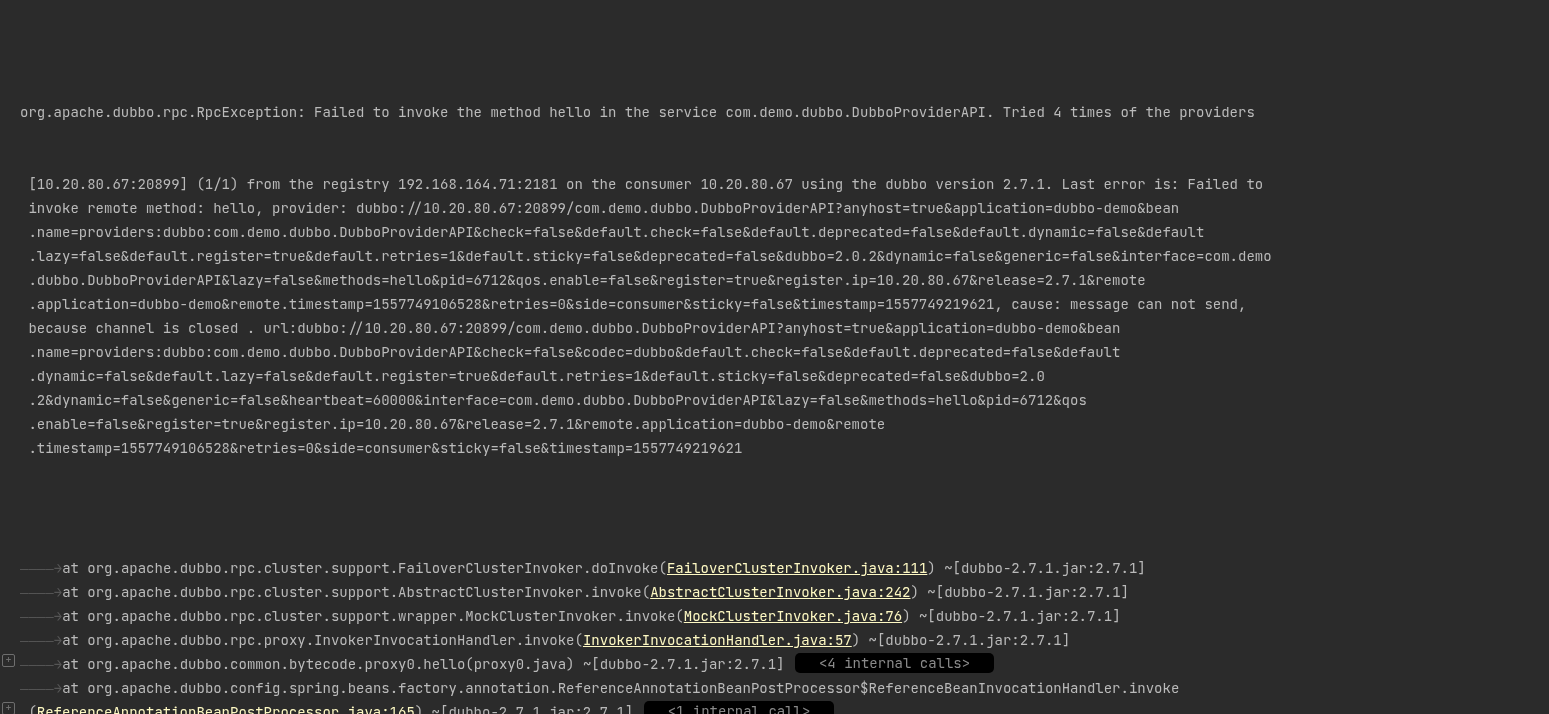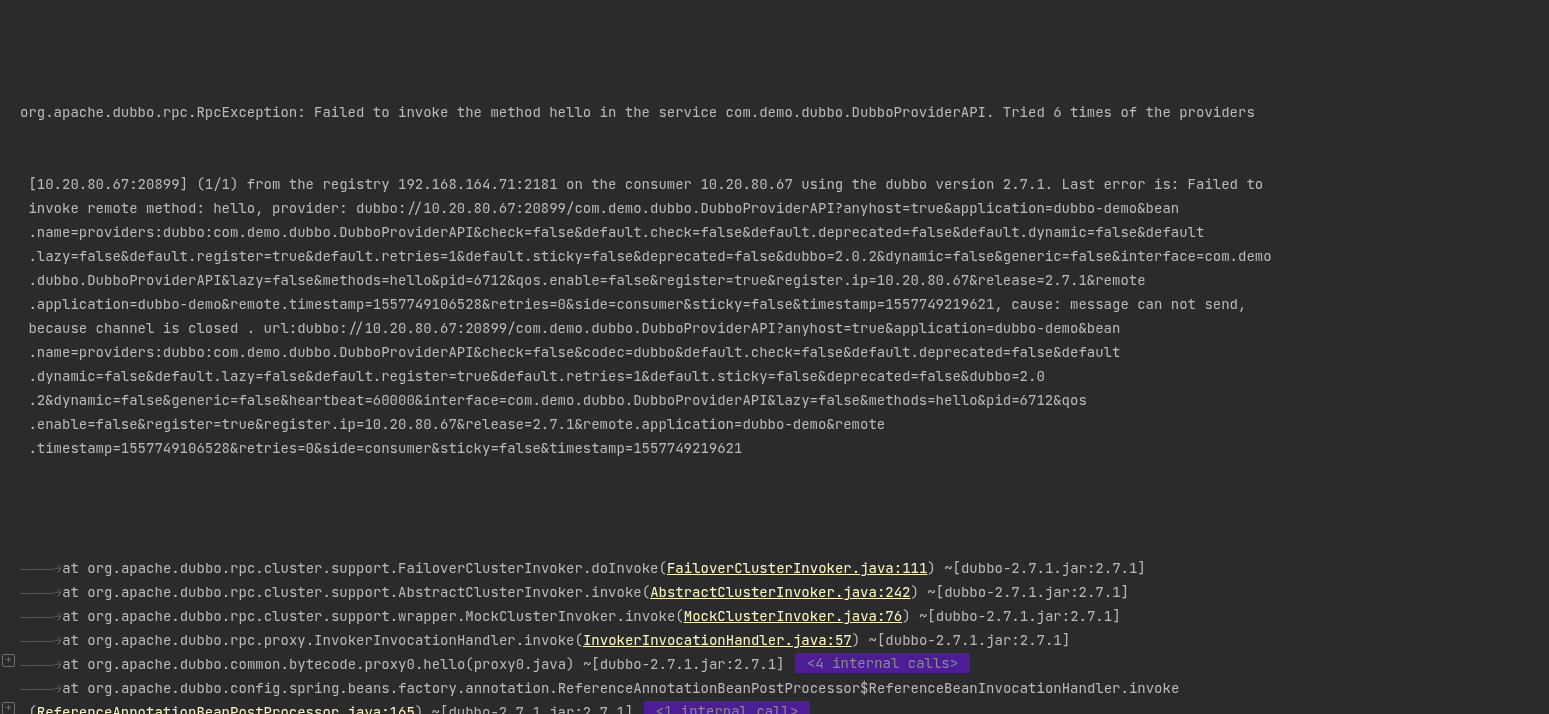--- a/index.html
+++ b/index.html
@@ -44,35 +44,35 @@
   }
   .arrow {
     color: #555;
   }
   .link {
     color: #fef9c3;
     text-decoration: underline;
     cursor: pointer;
   }
   .badge {
-    background: #4c1d95;
+    background: #000000;
     color: #8a8a8a;
-    padding: 0 12px;
-    border-radius: 0;
+    padding: 0 24px;
+    border-radius: 5px;
     margin-left: 2px;
     display: inline-block;
     line-height: 20px;
     vertical-align: 1px;
   }
 </style>
 </head>
 <body>
 
 <div class="console">
 
   
-  <span class="line"><span>org.apache.dubbo.rpc.RpcException: Failed to invoke the method hello in the service com.demo.dubbo.DubboProviderAPI. Tried 6 times of the providers</span></span>
+  <span class="line"><span>org.apache.dubbo.rpc.RpcException: Failed to invoke the method hello in the service com.demo.dubbo.DubboProviderAPI. Tried 4 times of the providers</span></span>
   <div id="msg-body"><span class="line"> [10.20.80.67:20899] (1/1) from the registry 192.168.164.71:2181 on the consumer 10.20.80.67 using the dubbo version 2.7.1. Last error is: Failed to</span><span class="line"> invoke remote method: hello, provider: dubbo://10.20.80.67:20899/com.demo.dubbo.DubboProviderAPI?anyhost=true&amp;application=dubbo-demo&amp;bean</span><span class="line"> .name=providers:dubbo:com.demo.dubbo.DubboProviderAPI&amp;check=false&amp;default.check=false&amp;default.deprecated=false&amp;default.dynamic=false&amp;default</span><span class="line"> .lazy=false&amp;default.register=true&amp;default.retries=1&amp;default.sticky=false&amp;deprecated=false&amp;dubbo=2.0.2&amp;dynamic=false&amp;generic=false&amp;interface=com.demo</span><span class="line"> .dubbo.DubboProviderAPI&amp;lazy=false&amp;methods=hello&amp;pid=6712&amp;qos.enable=false&amp;register=true&amp;register.ip=10.20.80.67&amp;release=2.7.1&amp;remote</span><span class="line"> .application=dubbo-demo&amp;remote.timestamp=1557749106528&amp;retries=0&amp;side=consumer&amp;sticky=false&amp;timestamp=1557749219621, cause: message can not send,</span><span class="line"> because channel is closed . url:dubbo://10.20.80.67:20899/com.demo.dubbo.DubboProviderAPI?anyhost=true&amp;application=dubbo-demo&amp;bean</span><span class="line"> .name=providers:dubbo:com.demo.dubbo.DubboProviderAPI&amp;check=false&amp;codec=dubbo&amp;default.check=false&amp;default.deprecated=false&amp;default</span><span class="line"> .dynamic=false&amp;default.lazy=false&amp;default.register=true&amp;default.retries=1&amp;default.sticky=false&amp;deprecated=false&amp;dubbo=2.0</span><span class="line"> .2&amp;dynamic=false&amp;generic=false&amp;heartbeat=60000&amp;interface=com.demo.dubbo.DubboProviderAPI&amp;lazy=false&amp;methods=hello&amp;pid=6712&amp;qos</span><span class="line"> .enable=false&amp;register=true&amp;register.ip=10.20.80.67&amp;release=2.7.1&amp;remote.application=dubbo-demo&amp;remote</span><span class="line"> .timestamp=1557749106528&amp;retries=0&amp;side=consumer&amp;sticky=false&amp;timestamp=1557749219621</span></div>
 
   
   <div id="frames"><span class="line"><span class="arrow">――――→</span><span>at org.apache.dubbo.rpc.cluster.support.FailoverClusterInvoker.doInvoke(</span><span class="link">FailoverClusterInvoker.java:111</span><span>) ~[dubbo-2.7.1.jar:2.7.1]</span></span><span class="line"><span class="arrow">――――→</span><span>at org.apache.dubbo.rpc.cluster.support.AbstractClusterInvoker.invoke(</span><span class="link">AbstractClusterInvoker.java:242</span><span>) ~[dubbo-2.7.1.jar:2.7.1]</span></span><span class="line"><span class="arrow">――――→</span><span>at org.apache.dubbo.rpc.cluster.support.wrapper.MockClusterInvoker.invoke(</span><span class="link">MockClusterInvoker.java:76</span><span>) ~[dubbo-2.7.1.jar:2.7.1]</span></span><span class="line"><span class="arrow">――――→</span><span>at org.apache.dubbo.rpc.proxy.InvokerInvocationHandler.invoke(</span><span class="link">InvokerInvocationHandler.java:57</span><span>) ~[dubbo-2.7.1.jar:2.7.1]</span></span><span class="line"><span class="gutter-icon">+</span><span class="arrow">――――→</span><span>at org.apache.dubbo.common.bytecode.proxy0.hello(proxy0.java) ~[dubbo-2.7.1.jar:2.7.1]</span> <span class="badge">&lt;4 internal calls&gt;</span></span><span class="line"><span class="arrow">――――→</span><span>at org.apache.dubbo.config.spring.beans.factory.annotation.ReferenceAnnotationBeanPostProcessor$ReferenceBeanInvocationHandler.invoke</span></span><span class="line"><span class="gutter-icon">+</span><span> (</span><span class="link">ReferenceAnnotationBeanPostProcessor.java:165</span><span>) ~[dubbo-2.7.1.jar:2.7.1]</span> <span class="badge">&lt;1 internal call&gt;</span></span></div>
 
 </div>
 
 </body></html>

